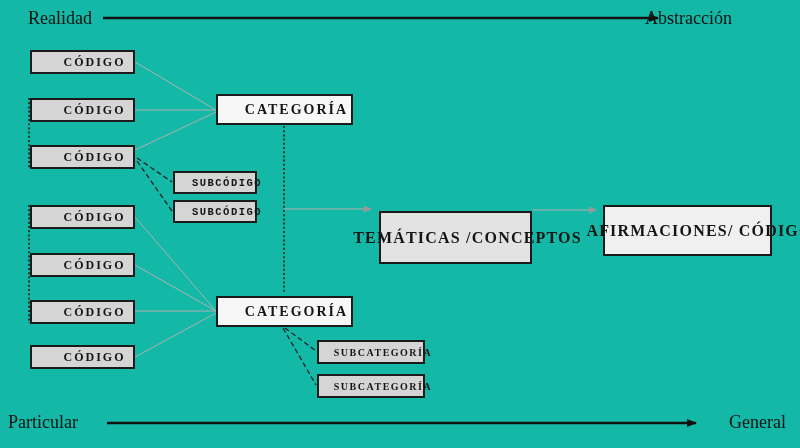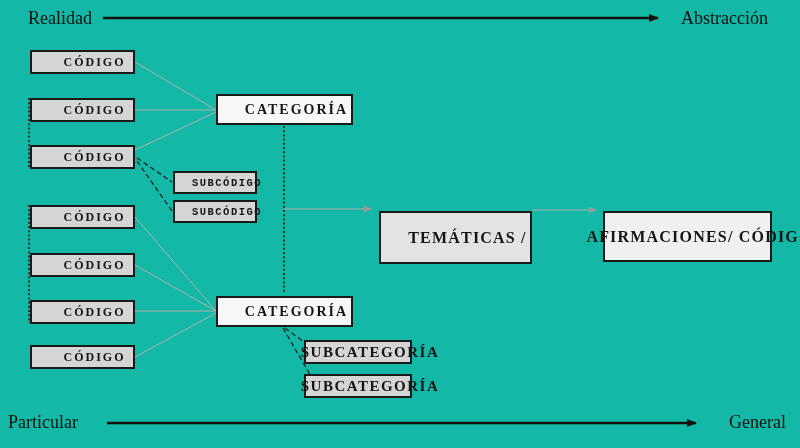--- a/index.html
+++ b/index.html
@@ -40,32 +40,32 @@
     left:216px;width:137px;height:31px;
     background:var(--category_fill,#f7f7f7);
     font-size:14px;letter-spacing:2px;
   }
   .subcode{
     left:173px;width:84px;height:23px;
     background:var(--node_gray,#d5d5d5);
     font-size:10.5px;letter-spacing:1.5px;font-family:Liberation Mono, monospace;
   }
   .subcategory{
-    left:304px;width:108px;height:24px;
+    left:317px;width:108px;height:24px;
     background:var(--node_gray,#d5d5d5);
-    font-size:15px;letter-spacing:1.5px;
+    font-size:10px;letter-spacing:1.5px;
   }
   .two-line{line-height:1.35;margin-top:28px;}
   .themes{
     left:379px;top:183px;width:153px;height:53px;
     background:var(--themes_fill,#e3e3e3);
     font-size:16px;letter-spacing:1.2px;
   }
   .theory{
-    left:603px;top:183px;width:169px;height:51px;
+    left:603px;top:177px;width:169px;height:51px;
     background:var(--theory_fill,#f0f0f0);
     font-size:16px;letter-spacing:1.2px;
   }
 </style>
 </head>
 <body>
 
 <div class="canvas">
 
   <svg class="lines" width="800" height="448" viewBox="0 0 800 448">
@@ -99,21 +99,21 @@
     <path class="edge-dotted" d="M284,126 L284,294"></path>
 
     <path class="edge-dotted" d="M29,98 L29,168"></path>
     <path class="edge-dotted" d="M29,205 L29,323"></path>
 
     <line class="flow-line" x1="284" y1="209" x2="371" y2="209" marker-end="url(#arrow-gray)"></line>
     <line class="flow-line" x1="532" y1="210" x2="596" y2="210" marker-end="url(#arrow-gray)"></line>
   </svg>
 
   <div class="axis-label" style="left:28px;top:8px">Realidad</div>
-  <div class="axis-label" style="left:681px;top:8px">Abstracción</div>
+  <div class="axis-label" style="left:645px;top:8px">Abstracción</div>
   <div class="axis-label" style="left:8px;top:412px">Particular</div>
   <div class="axis-label" style="left:729px;top:412px">General</div>
 
   <div class="box code" style="top:50px">CÓDIGO</div>
   <div class="box code" style="top:98px">CÓDIGO</div>
   <div class="box code" style="top:145px">CÓDIGO</div>
   <div class="box code" style="top:205px">CÓDIGO</div>
   <div class="box code" style="top:253px">CÓDIGO</div>
   <div class="box code" style="top:300px">CÓDIGO</div>
   <div class="box code" style="top:345px">CÓDIGO</div>
@@ -122,20 +122,21 @@
   <div class="box category" style="top:296px">CATEGORÍA</div>
 
   <div class="box subcode" style="top:171px">SUBCÓDIGO</div>
   <div class="box subcode" style="top:200px">SUBCÓDIGO</div>
 
   <div class="box subcategory" style="top:340px">SUBCATEGORÍA</div>
   <div class="box subcategory" style="top:374px">SUBCATEGORÍA</div>
 
   <div class="box themes two-line">
     <span>TEMÁTICAS /</span>
+    <span>CONCEPTOS</span>
   </div>
 
   <div class="box theory two-line">
     <span>AFIRMACIONES</span>
     <span>/ CÓDIGO</span>
   </div>
 
 </div>
 
 </body></html>

